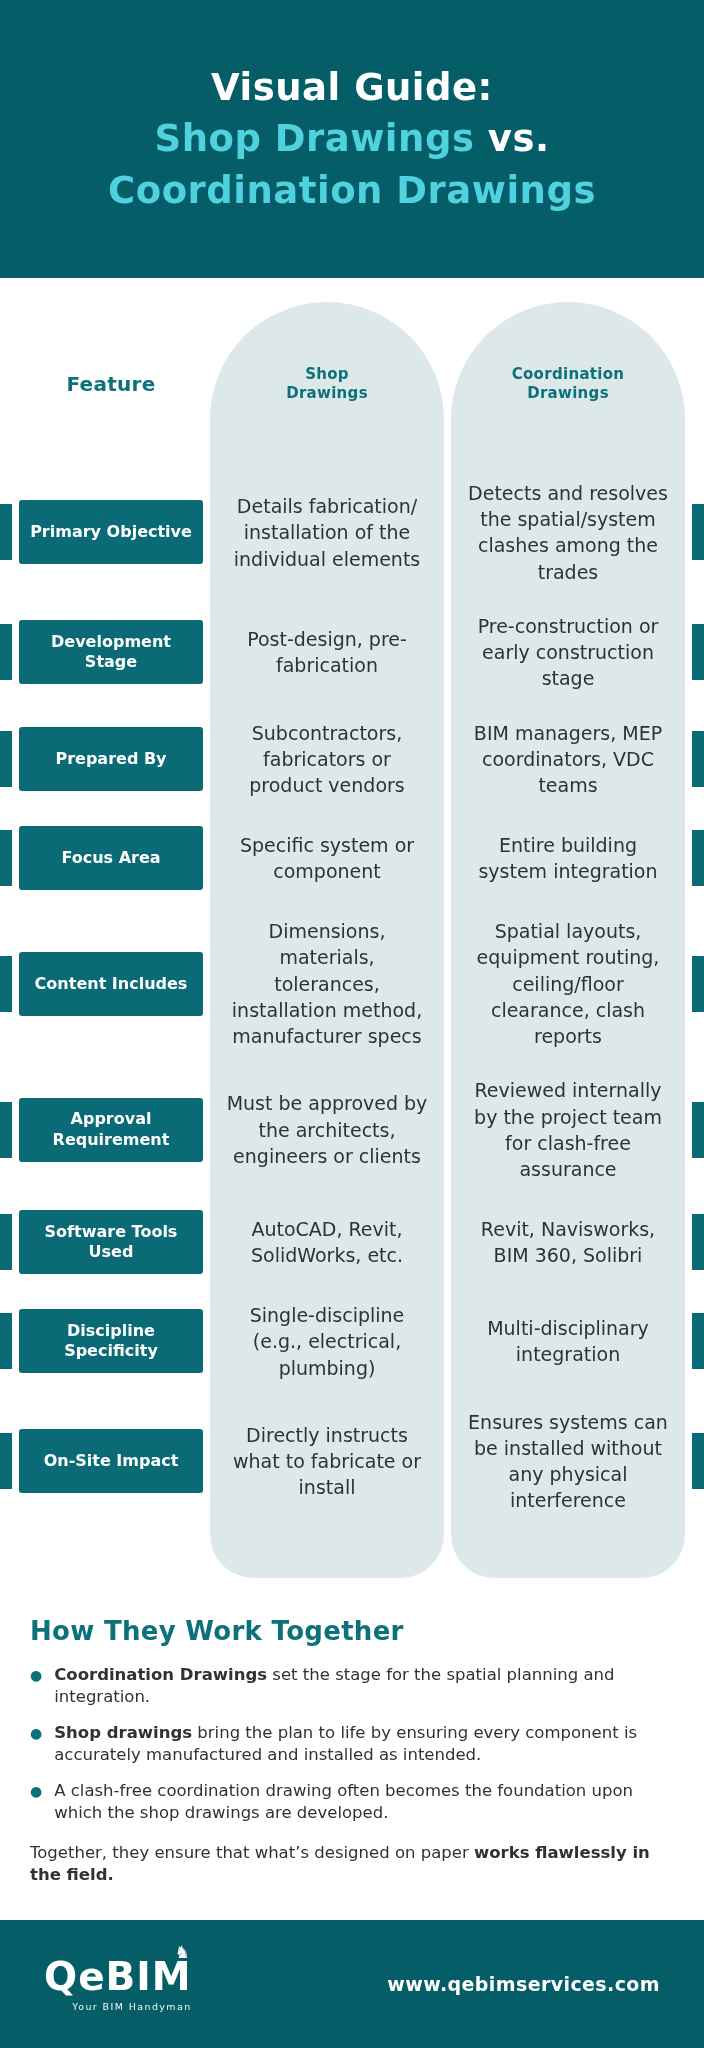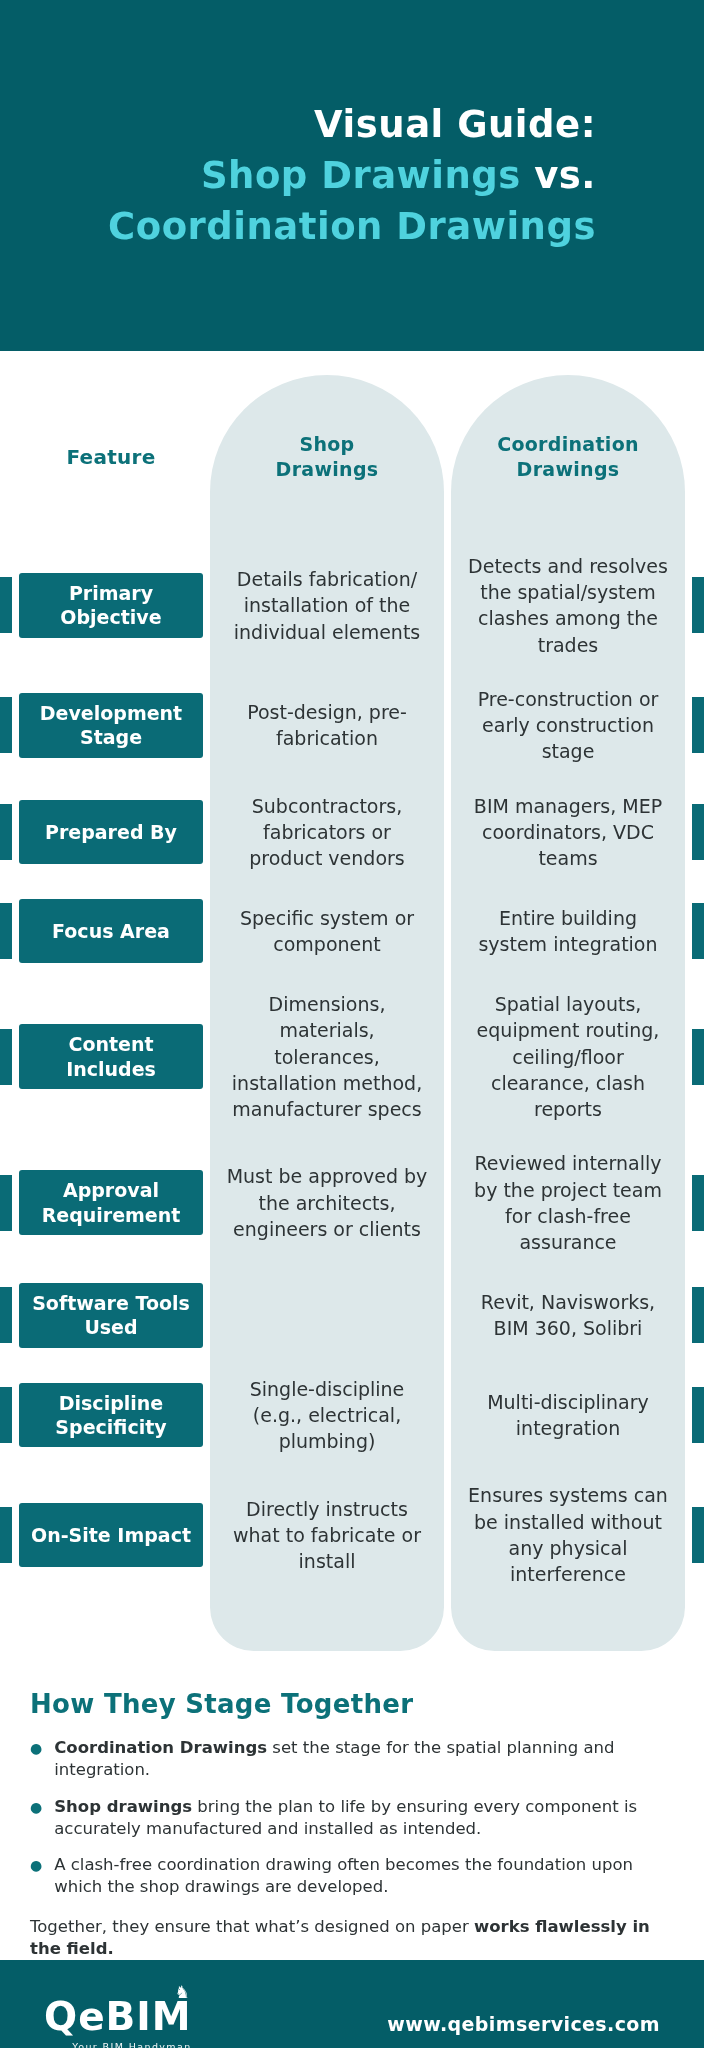--- a/index.html
+++ b/index.html
@@ -8,26 +8,26 @@
     font-family: "DejaVu Sans", "Liberation Sans", sans-serif;
     background: #ffffff;
     display: flex;
     flex-direction: column;
     overflow: hidden;
     color: var(--text-dark, #2d3335);
   }
 
   
   .header {
-    height: 351px;
+    height: 278px;
     background: var(--brand-dark, #045d67);
     display: flex;
     align-items: center;
     justify-content: center;
-    text-align: right;
+    text-align: center;
     flex: 0 0 auto;
   }
   .header h1 {
     font-size: 37px;
     line-height: 1.38;
     font-weight: 700;
     letter-spacing: 0.5px;
     color: #ffffff;
   }
   .t-cyan { color: var(--accent-cyan, #4fd2de); }
@@ -52,21 +52,21 @@
   .col-header {
     z-index: 1;
     min-height: 150px;
     display: flex;
     align-items: center;
     justify-content: center;
     text-align: center;
     padding-top: 14px;
     color: var(--heading-teal, #0c7179);
     font-weight: 700;
-    font-size: 19px;
+    font-size: 15px;
     line-height: 1.3;
     white-space: pre-line;
     letter-spacing: 0.3px;
   }
   .feature-header { font-size: 20px; }
   .tab {
     z-index: 1;
     width: 100%;
     height: 56px;
     background: var(--brand-mid, #0a6b76);
@@ -76,21 +76,21 @@
     z-index: 1;
     display: flex;
     align-items: center;
   }
   .feature-box {
     width: 100%;
     min-height: 64px;
     background: var(--brand-mid, #0a6b76);
     color: #ffffff;
     font-weight: 700;
-    font-size: 19px;
+    font-size: 16px;
     line-height: 1.28;
     display: flex;
     align-items: center;
     justify-content: center;
     text-align: center;
     border-radius: 3px;
     padding: 8px 6px;
   }
   .cell {
     z-index: 1;
@@ -247,20 +247,21 @@
       <div class="feature-box">Approval Requirement</div>
     </div>
   <div class="cell" style="grid-column:3; grid-row:7">Must be approved by the architects, engineers or clients</div>
   <div class="cell" style="grid-column:4; grid-row:7">Reviewed internally by the project team for clash-free assurance</div>
   <div class="tab" style="grid-column:5; grid-row:7"></div>
 
   <div class="tab" style="grid-column:1; grid-row:8"></div>
   <div class="feature-cell" style="grid-column:2; grid-row:8">
       <div class="feature-box">Software Tools Used</div>
     </div>
+  <div class="cell" style="grid-column:3; grid-row:8">AutoCAD, Revit, SolidWorks, etc.</div>
   <div class="cell" style="grid-column:4; grid-row:8">Revit, Navisworks, BIM 360, Solibri</div>
   <div class="tab" style="grid-column:5; grid-row:8"></div>
 
   <div class="tab" style="grid-column:1; grid-row:9"></div>
   <div class="feature-cell" style="grid-column:2; grid-row:9">
       <div class="feature-box">Discipline Specificity</div>
     </div>
   <div class="cell" style="grid-column:3; grid-row:9">Single-discipline (e.g., electrical, plumbing)</div>
   <div class="cell" style="grid-column:4; grid-row:9">Multi-disciplinary integration</div>
   <div class="tab" style="grid-column:5; grid-row:9"></div>
@@ -270,21 +271,21 @@
       <div class="feature-box">On-Site Impact</div>
     </div>
   <div class="cell" style="grid-column:3; grid-row:10">Directly instructs what to fabricate or install</div>
   <div class="cell" style="grid-column:4; grid-row:10">Ensures systems can be installed without any physical interference</div>
   <div class="tab" style="grid-column:5; grid-row:10"></div>
 
   <div class="spacer" style="grid-column:3 / span 2; grid-row:11"></div>
 </section>
 
 <section class="how">
-  <h2>How They Stage Together</h2>
+  <h2>How They Work Together</h2>
   <ul>
     <li>
       <span class="dot">●</span>
       <p><strong>Coordination Drawings</strong><span> set the stage for the spatial planning and integration.</span></p>
     </li>
     <li>
       <span class="dot">●</span>
       <p><strong>Shop drawings</strong><span> bring the plan to life by ensuring every component is accurately manufactured and installed as intended.</span></p>
     </li>
     <li>

